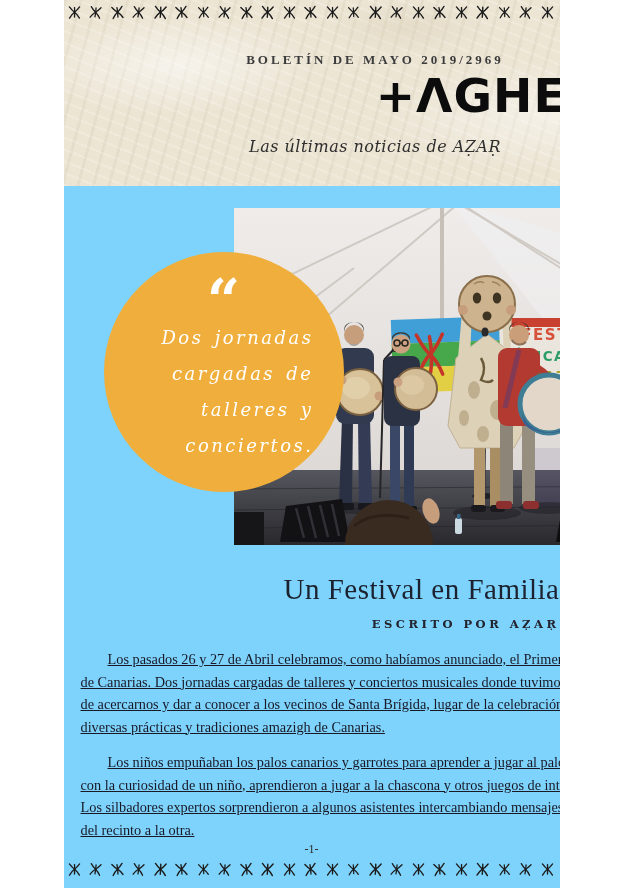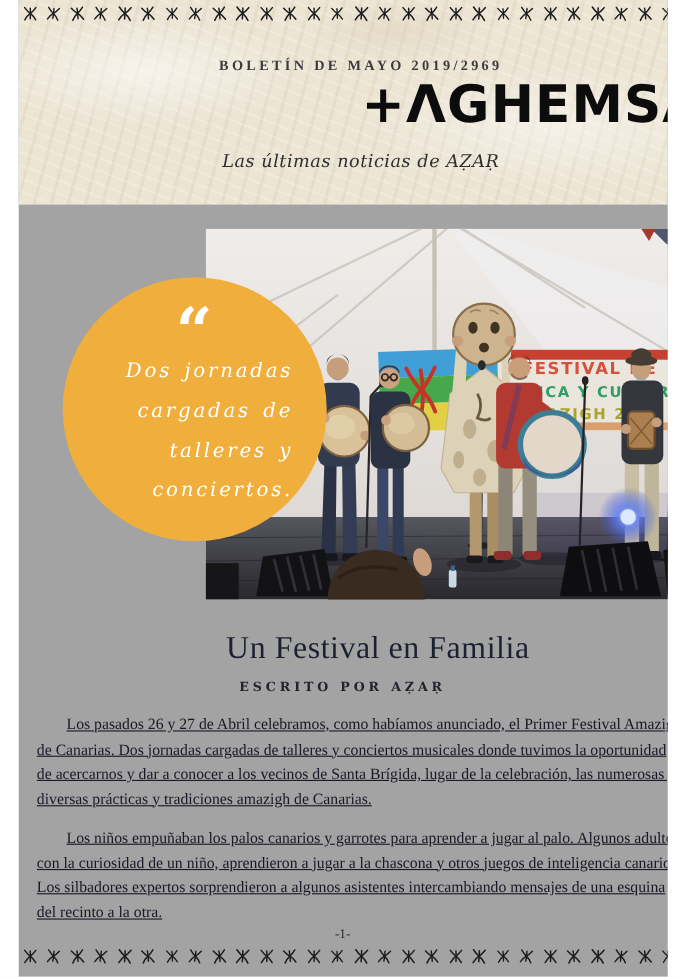--- a/index.html
+++ b/index.html
@@ -1,17 +1,17 @@
 <!DOCTYPE html>
 <html><head>
 <meta charset="utf-8">
 <style>
   html,body{margin:0;padding:0;background:#ffffff;}
   .page{
-    position:relative;width:590px;height:888px;margin:0 auto;background:#a3a3a3;
+    position:relative;width:496px;height:888px;margin:0 auto;background:#7dd3fc;
     overflow:hidden;font-family:"Liberation Serif","DejaVu Serif",serif;color:#1d1d2b;
   }
   
   .header{
     position:absolute;left:0;top:0;width:623px;height:186px;
     background-color:#ece5d4;
     background-image:
       radial-gradient(ellipse 200px 70px at 18% 35%, rgba(255,255,255,.55), transparent 70%),
       radial-gradient(ellipse 240px 80px at 78% 62%, rgba(255,255,255,.45), transparent 70%),
       radial-gradient(ellipse 120px 40px at 55% 15%, rgba(214,202,176,.35), transparent 70%),
@@ -57,25 +57,25 @@
     font-family:"DejaVu Serif",serif;font-weight:bold;font-size:58px;line-height:.55;
     color:#ffffff;height:34px;
   }
   .quote-text{
     width:180px;text-align:right;color:#ffffff;font-style:italic;
     font-family:"DejaVu Serif","Liberation Serif",serif;
     font-size:18px;line-height:36px;letter-spacing:2.5px;word-spacing:3px;
   }
   
   .article-title{
-    position:absolute;top:573px;left:0;width:100%;text-align:center;margin:0;
-    font-size:29px;font-weight:normal;color:#1c2130;letter-spacing:.5px;padding-left:32px;
+    position:absolute;top:573px;left:0;width:100%;text-align:right;margin:0;
+    font-size:29px;font-weight:normal;color:#1c2130;letter-spacing:.5px;
   }
   .byline{
-    position:absolute;top:617px;left:0;width:100%;text-align:center;
+    position:absolute;top:617px;left:0;width:100%;text-align:right;
     font-family:"DejaVu Serif",serif;
     font-size:11.5px;letter-spacing:3.5px;color:#23232e;font-weight:bold;
   }
   .paragraphs{position:absolute;top:648px;left:17px;width:589px;}
   .paragraphs p{
     margin:0 0 13px 0;font-size:14.3px;line-height:22.5px;color:#181826;
     text-indent:27px;text-align:left;text-decoration:underline;
   }
   
   .page-number{

